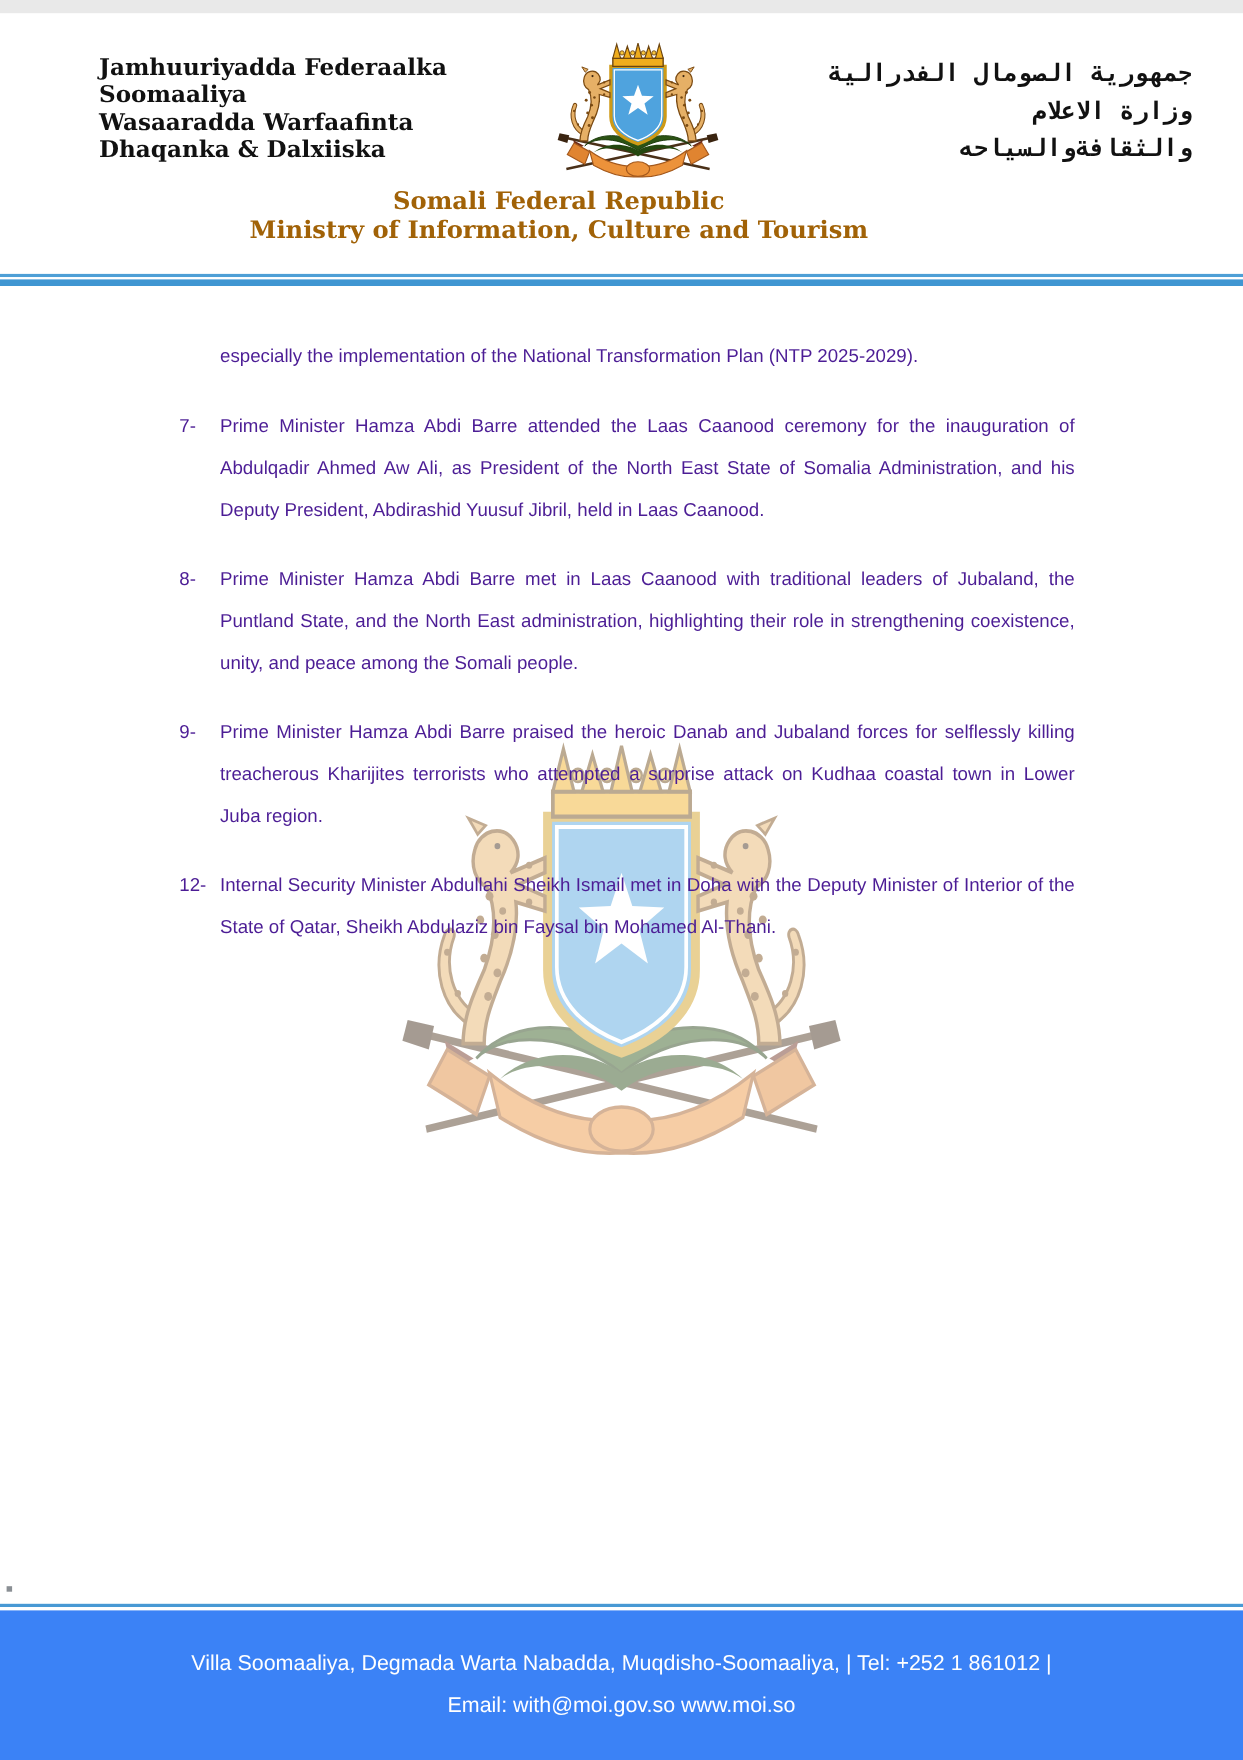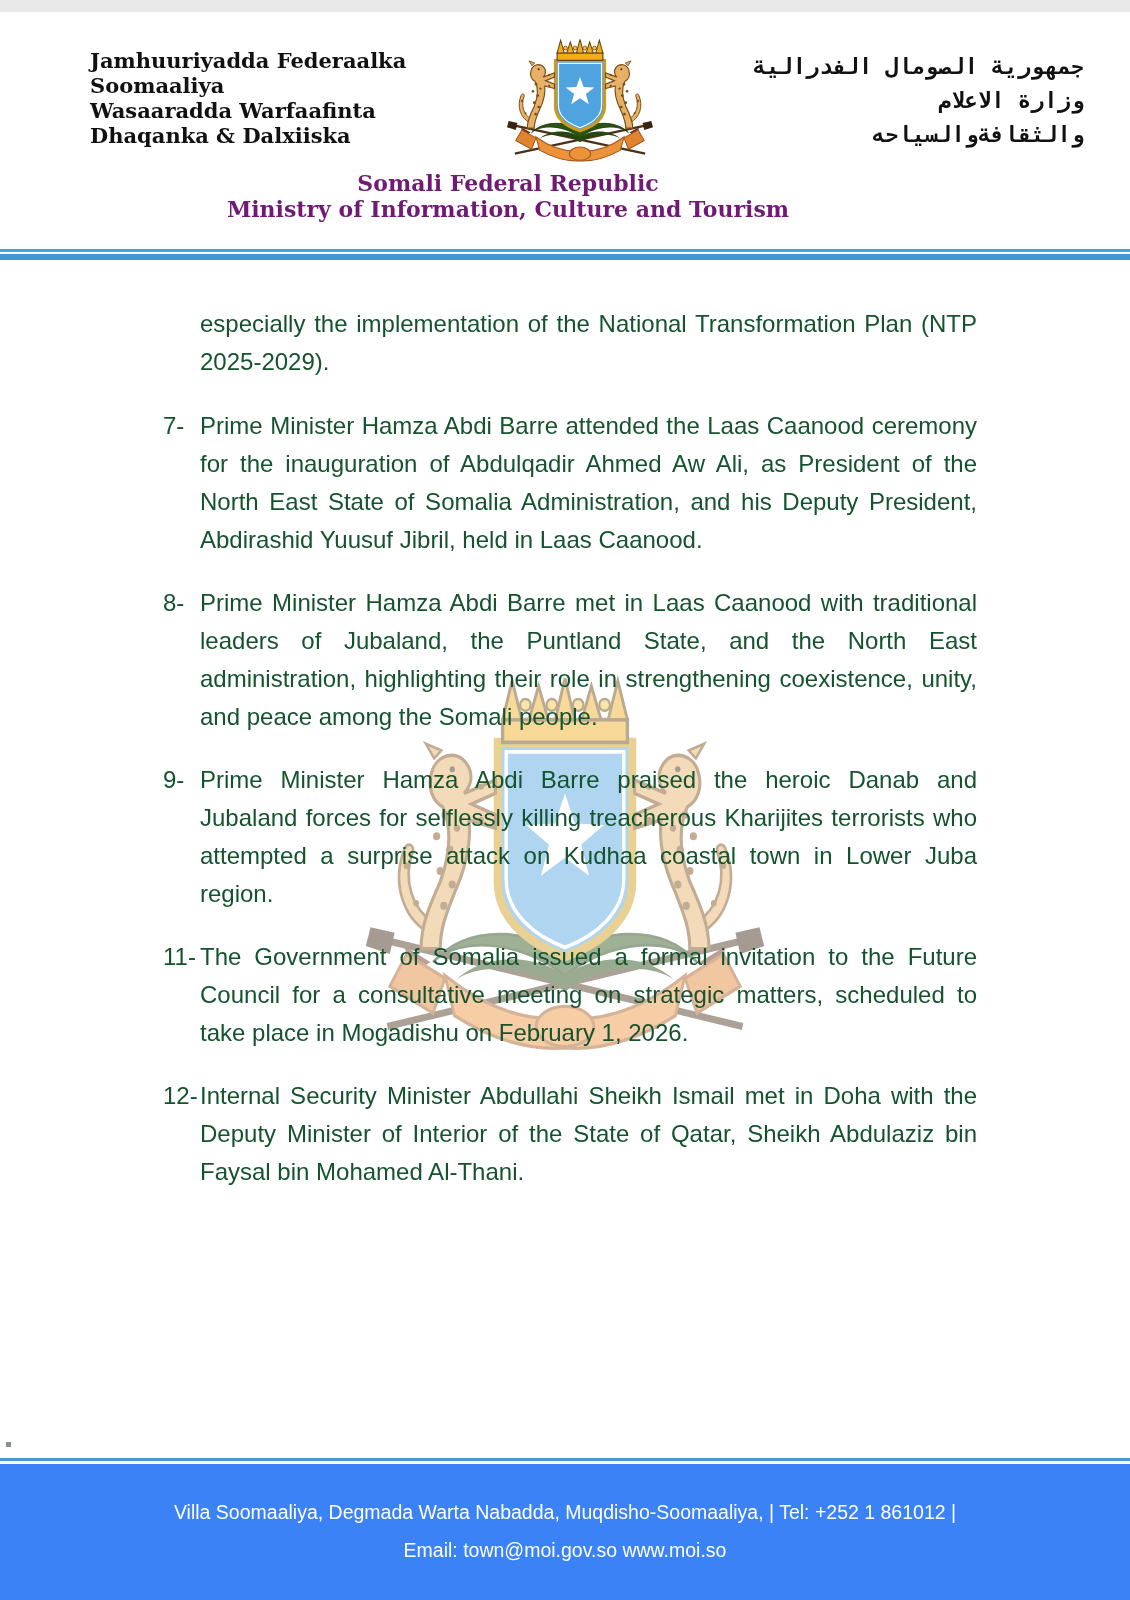--- a/index.html
+++ b/index.html
@@ -24,41 +24,41 @@
   .org-ar {
     position:absolute; right:46px; top:40px;
     direction:rtl; text-align:right;
     font-weight:bold; font-size:22px; line-height:34px; color:#111;
     font-family:Liberation Mono, monospace;
   }
   .doc-title {
     position:absolute; top:158px; left:0; width:1016px;
     text-align:center;
     font-family:"DejaVu Serif", serif;
-    font-weight:bold; font-size:22px; line-height:26px; color:#701a75;
+    font-weight:bold; font-size:22px; line-height:26px; color:#a16207;
   }
 
   
   .divider { position:absolute; top:237px; left:0; width:100%; }
   .divider .thin  { height:3px; background:#4e9fd6; }
   .divider .gap   { height:2px; background:#ffffff; }
   .divider .thick { height:6px; background:#3f96d2; }
 
   
   .watermark {
     position:absolute; left:325px; top:650px;
     width:480px; height:402px;
     opacity:0.45; z-index:1;
   }
 
   
   .body-text {
     position:relative; z-index:2;
     padding:293px 153px 0 163px;
-    font-size:24px; line-height:38px; color:#14532d;
+    font-size:17px; line-height:38px; color:#4c1d95;
   }
   .intro {
     margin-left:37px; text-align:justify; margin-bottom:26px;
   }
   .list-item { display:flex; margin-bottom:25px; }
   .list-item .num { width:37px; flex-shrink:0; }
   .list-item .txt { flex:1; text-align:justify; }
 
   
   .stray-dot {
@@ -178,33 +178,29 @@
     </div>
     <div class="list-item">
       <div class="num">8-</div>
       <div class="txt">Prime Minister Hamza Abdi Barre met in Laas Caanood with traditional leaders of Jubaland, the Puntland State, and the North East administration, highlighting their role in strengthening coexistence, unity, and peace among the Somali people.</div>
     </div>
     <div class="list-item">
       <div class="num">9-</div>
       <div class="txt">Prime Minister Hamza Abdi Barre praised the heroic Danab and Jubaland forces for selflessly killing treacherous Kharijites terrorists who attempted a surprise attack on Kudhaa coastal town in Lower Juba region.</div>
     </div>
     <div class="list-item">
-      <div class="num">11-</div>
-      <div class="txt">The Government of Somalia issued a formal invitation to the Future Council for a consultative meeting on strategic matters, scheduled to take place in Mogadishu on February 1, 2026.</div>
-    </div>
-    <div class="list-item">
       <div class="num">12-</div>
       <div class="txt">Internal Security Minister Abdullahi Sheikh Ismail met in Doha with the Deputy Minister of Interior of the State of Qatar, Sheikh Abdulaziz bin Faysal bin Mohamed Al-Thani.</div>
     </div>
   </div>
 
   <div class="stray-dot"></div>
 
   <div class="footer">
     <div class="f-thin"></div>
     <div class="f-gap"></div>
     <div class="f-bar">
       <div>Villa Soomaaliya, Degmada Warta Nabadda, Muqdisho-Soomaaliya, | Tel: +252 1 861012 |</div>
-      <div>Email: town@moi.gov.so www.moi.so</div>
+      <div>Email: with@moi.gov.so www.moi.so</div>
     </div>
   </div>
 
 </div>
 
 </body></html>

